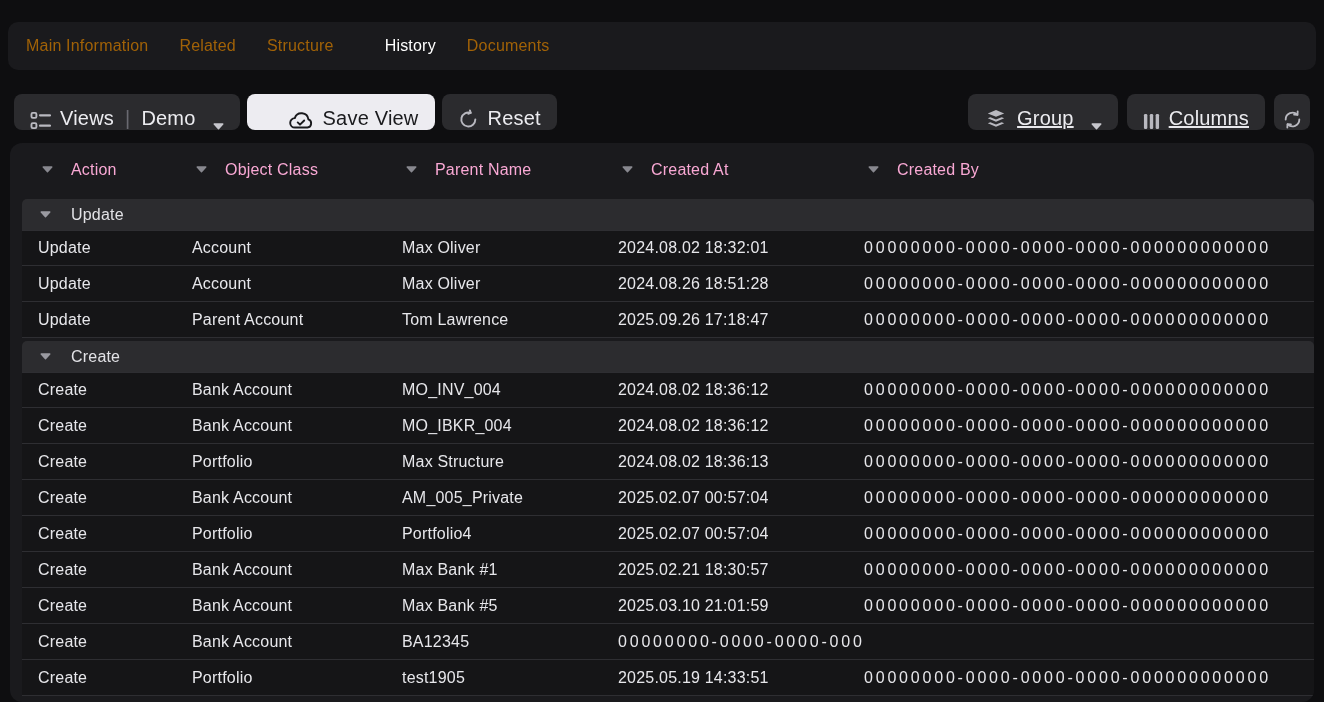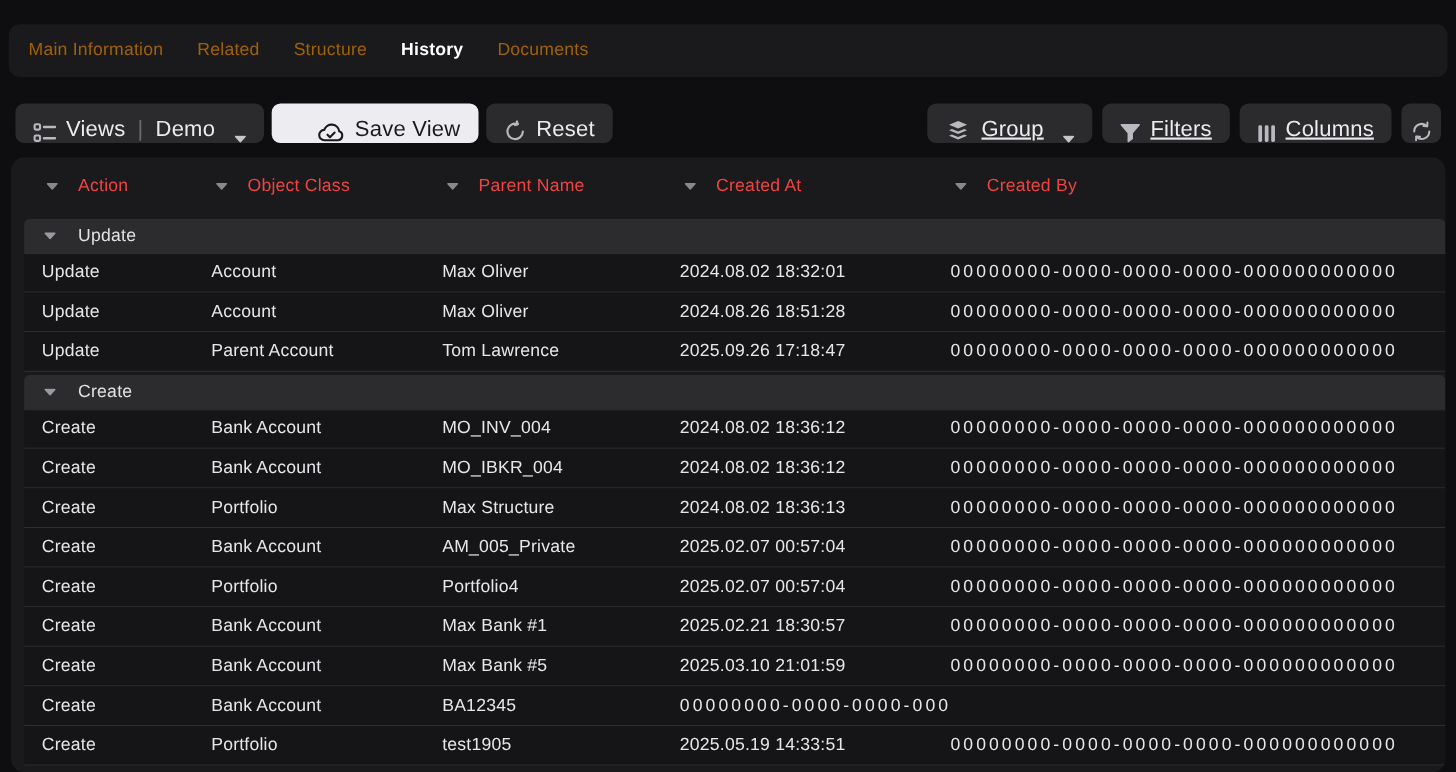--- a/index.html
+++ b/index.html
@@ -17,21 +17,21 @@
     margin:22px 8px 0;
     height:48px;
     background:#1a1a1d;
     border-radius:10px;
     display:flex;
     align-items:center;
     padding:0 18px;
     gap:31px;
   }
   .tab { color:#a16207; cursor:pointer; white-space:nowrap; }
-  .tab.active { color:#ffffff; font-weight:700; }
+  .tab.active { color:#ffffff; font-weight:400;margin-left:20px; }
 
   
   .toolbar {
     margin:24px 14px 0;
     display:flex;
     align-items:center;
   }
   .tb-left { display:flex; gap:7px; }
   .tb-right { display:flex; gap:9px; margin-left:auto;text-decoration:underline; }
   .btn {
@@ -65,21 +65,21 @@
     background:#1a1a1d;
     border-radius:12px;
     overflow:hidden;
     padding-left:12px;
   }
   .thead-row, .trow {
     display:grid;
     grid-template-columns:170px 210px 216px 246px minmax(500px,1fr);
     align-items:center;
   }
-  .thead-row { height:53px; color:#ef4444; }
+  .thead-row { height:53px; color:#f9a8d4; }
   .th { display:flex; align-items:center; gap:18px; padding-left:4px; }
   .th:first-child { padding-left:20px; }
   .th .sort-caret { display:flex; align-items:center; color:#88888f; cursor:pointer; }
 
   .group-row {
     margin-top:3px;
     height:31px;
     background:#2c2c2f;
     border-radius:5px 5px 0 0;
     display:flex;
@@ -167,28 +167,20 @@
       </span>
       <span>Group</span>
       <span class="caret">
         <svg width="11" height="7" viewBox="0 0 11 7">
             <path d="M1.2 1h8.6L5.5 5.8Z" fill="currentColor" stroke="currentColor" stroke-width="1.4" stroke-linejoin="round"></path>
           </svg>
       </span>
     </button>
     <button class="btn">
       <span class="ic">
-        <svg width="19" height="18" viewBox="0 0 20 19" fill="currentColor" stroke="currentColor" stroke-width="1.6" stroke-linejoin="round">
-          <path d="M1.5 1.5h17l-6.7 7.9v5.4l-3.6 2.7v-8.1Z"></path>
-        </svg>
-      </span>
-      <span>Filters</span>
-    </button>
-    <button class="btn">
-      <span class="ic">
         <svg width="17" height="17" viewBox="0 0 18 18" fill="currentColor">
           <rect x="1" y="1" width="3.6" height="16" rx="1.4"></rect>
           <rect x="7.2" y="1" width="3.6" height="16" rx="1.4"></rect>
           <rect x="13.4" y="1" width="3.6" height="16" rx="1.4"></rect>
         </svg>
       </span>
       <span>Columns</span>
     </button>
     <button class="btn btn-icon">
       <span class="ic">

